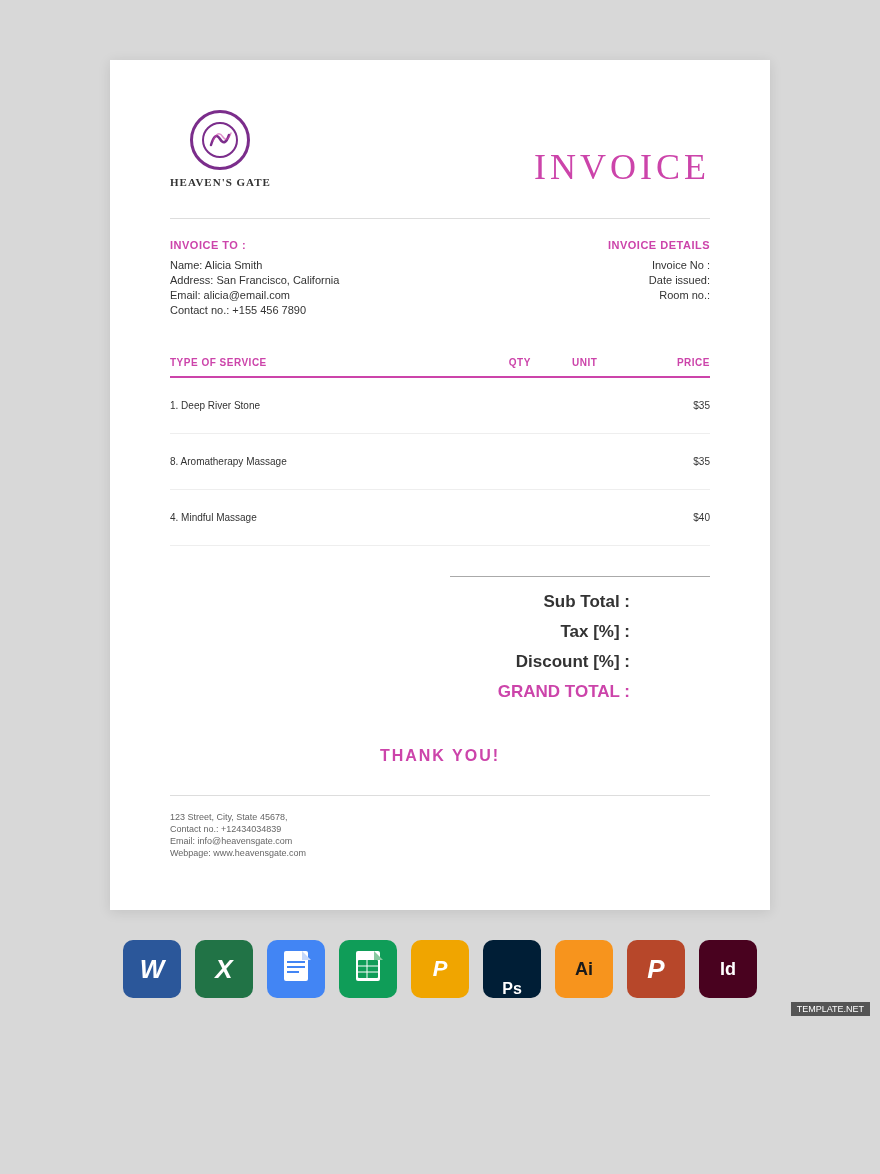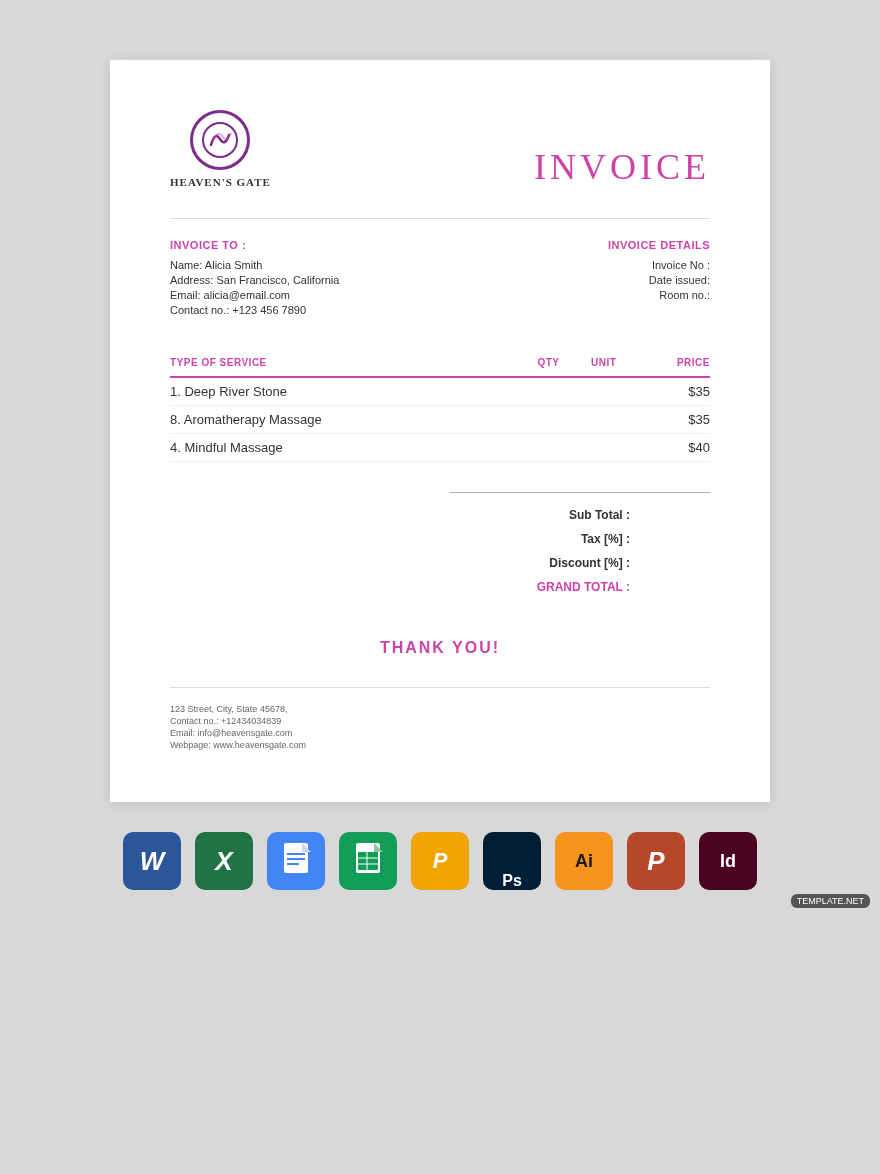--- a/index.html
+++ b/index.html
@@ -135,23 +135,23 @@
 
     .services-table thead tr th:not(:first-child) {
       text-align: center;
     }
 
     .services-table thead tr th:last-child {
       text-align: right;
     }
 
     .services-table tbody tr td {
-      font-size: 13px;
-      color: #333;
-      padding: 6px 0;
+      font-size: 10px;
+      color: #333;
+      padding: 22px 0;
       border-bottom: 1px solid #eee;
     }
 
     .services-table tbody tr td:first-child {
       text-align: left;
     }
 
     .services-table tbody tr td:not(:first-child) {
       text-align: center;
     }
@@ -176,21 +176,21 @@
     }
 
     .total-row {
       display: flex;
       justify-content: flex-end;
       width: 260px;
       padding: 5px 0;
     }
 
     .total-row .label {
-      font-size: 12px;
+      font-size: 17px;
       color: #333;
       font-weight: bold;
       margin-right: 20px;
     }
 
     .total-row .value {
       font-size: 11px;
       color: #333;
       min-width: 60px;
       text-align: right;
@@ -259,21 +259,21 @@
       width: 880px;
       padding-right: 10px;
       margin-top: 4px;
     }
 
     .watermark {
       background: #555;
       color: #fff;
       font-size: 9px;
       padding: 2px 6px;
-      border-radius: 6px;
+      border-radius: 0;
     }
   </style>
 </head>
 <body>
 
 <div class="invoice-paper">
 
   <div class="header">
     <div class="logo-section">
       <div class="logo-circle">
@@ -289,21 +289,21 @@
   </div>
 
   <hr class="divider">
 
   <div class="info-section">
     <div class="invoice-to">
       <h4>INVOICE TO :</h4>
       <p>Name: Alicia Smith</p>
       <p>Address: San Francisco, California</p>
       <p>Email: alicia@email.com</p>
-      <p>Contact no.: +123 456 7890</p>
+      <p>Contact no.: +155 456 7890</p>
     </div>
     <div class="invoice-details">
       <h4>INVOICE DETAILS</h4>
       <p>Invoice No :</p>
       <p>Date issued:</p>
       <p>Room no.:</p>
     </div>
   </div>
 
   <table class="services-table">

